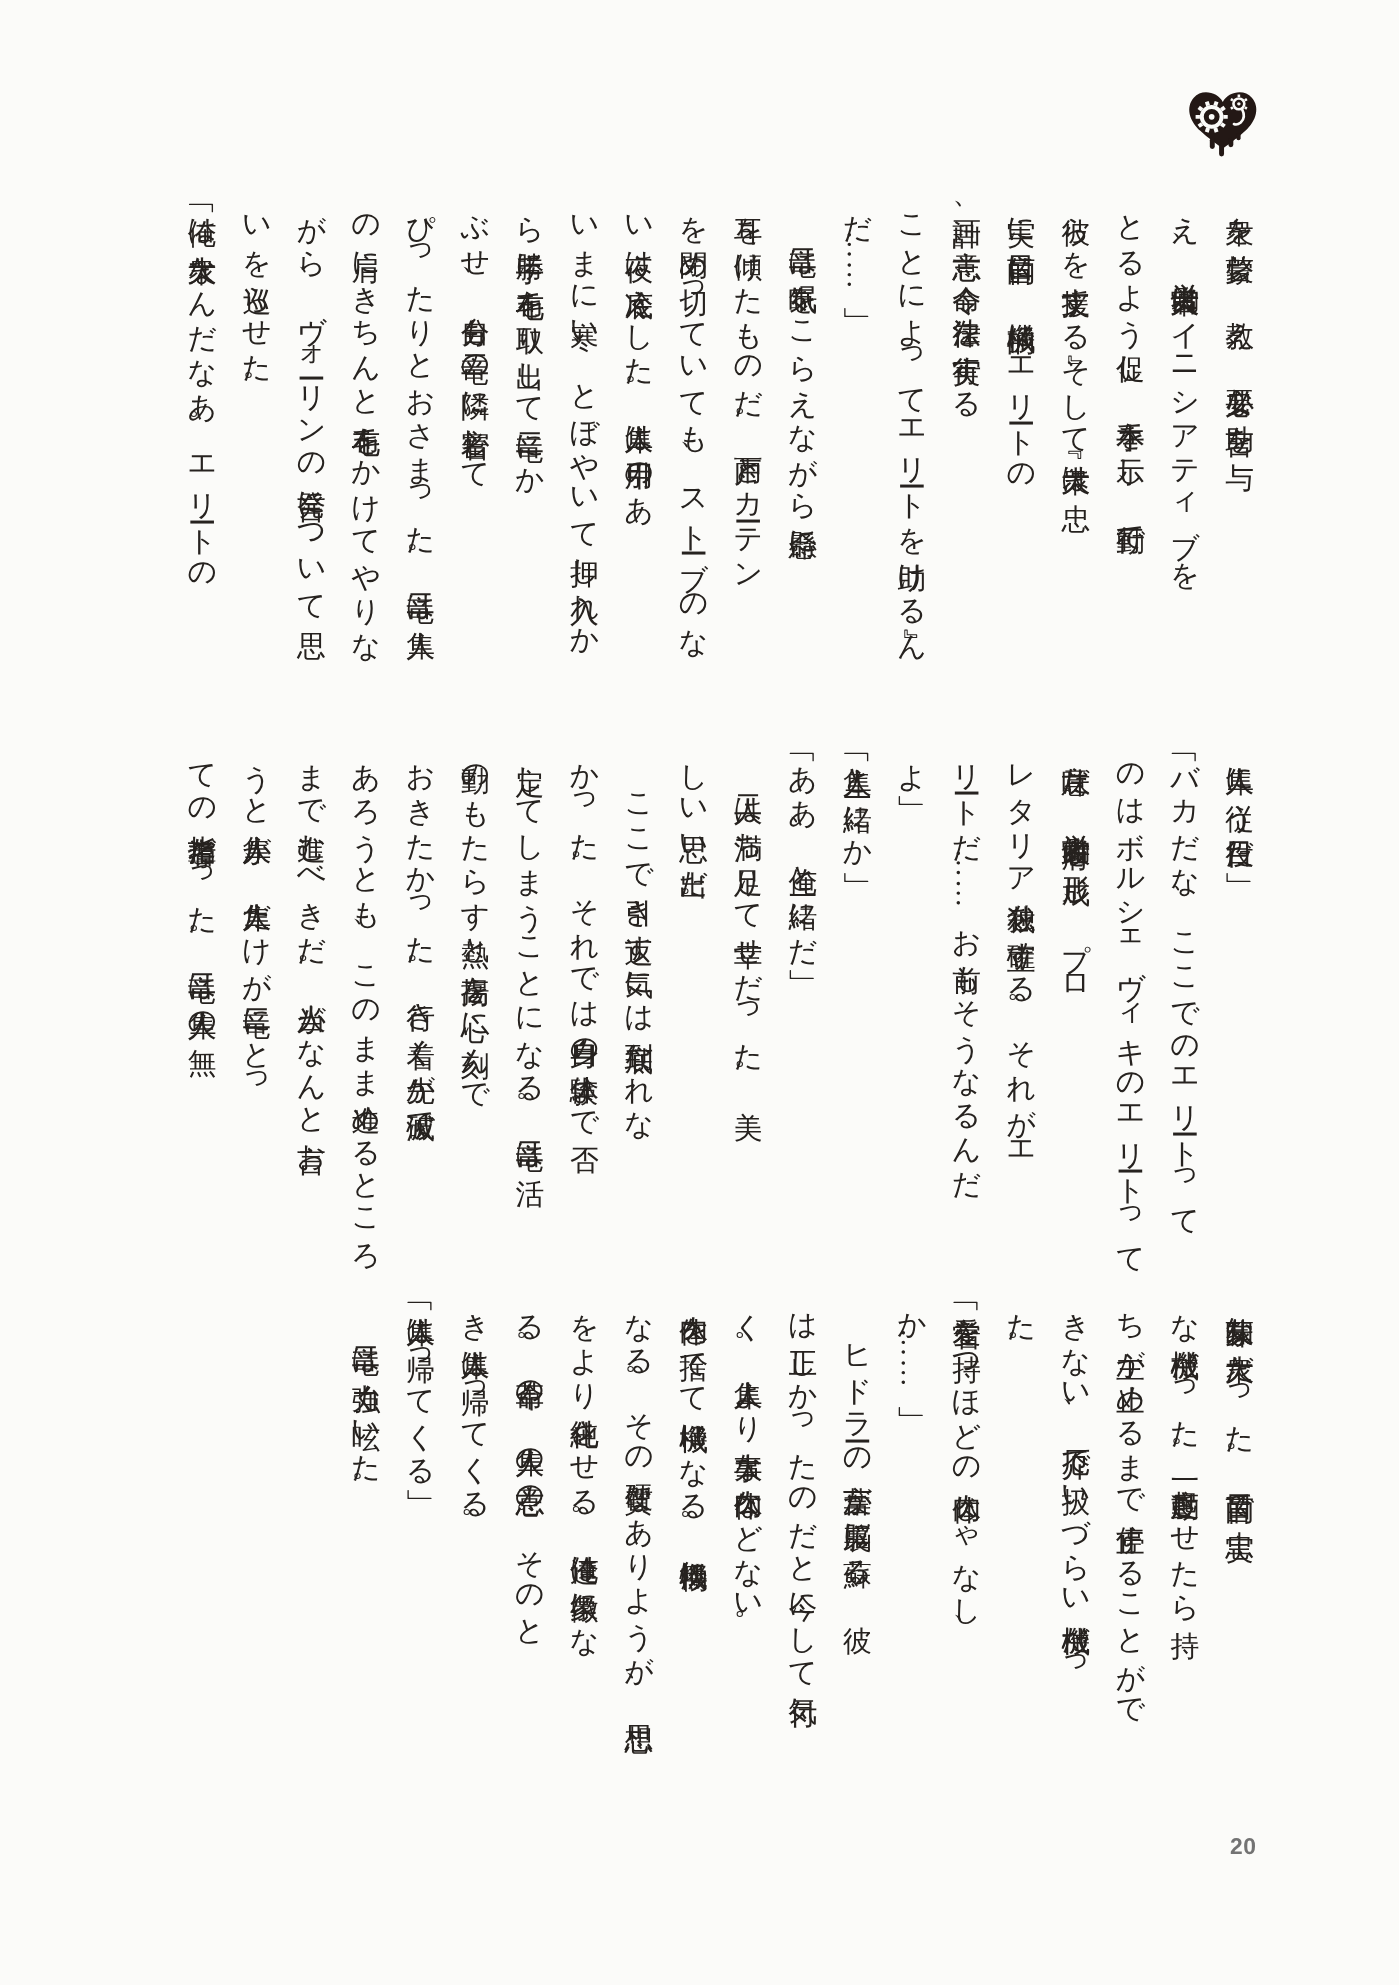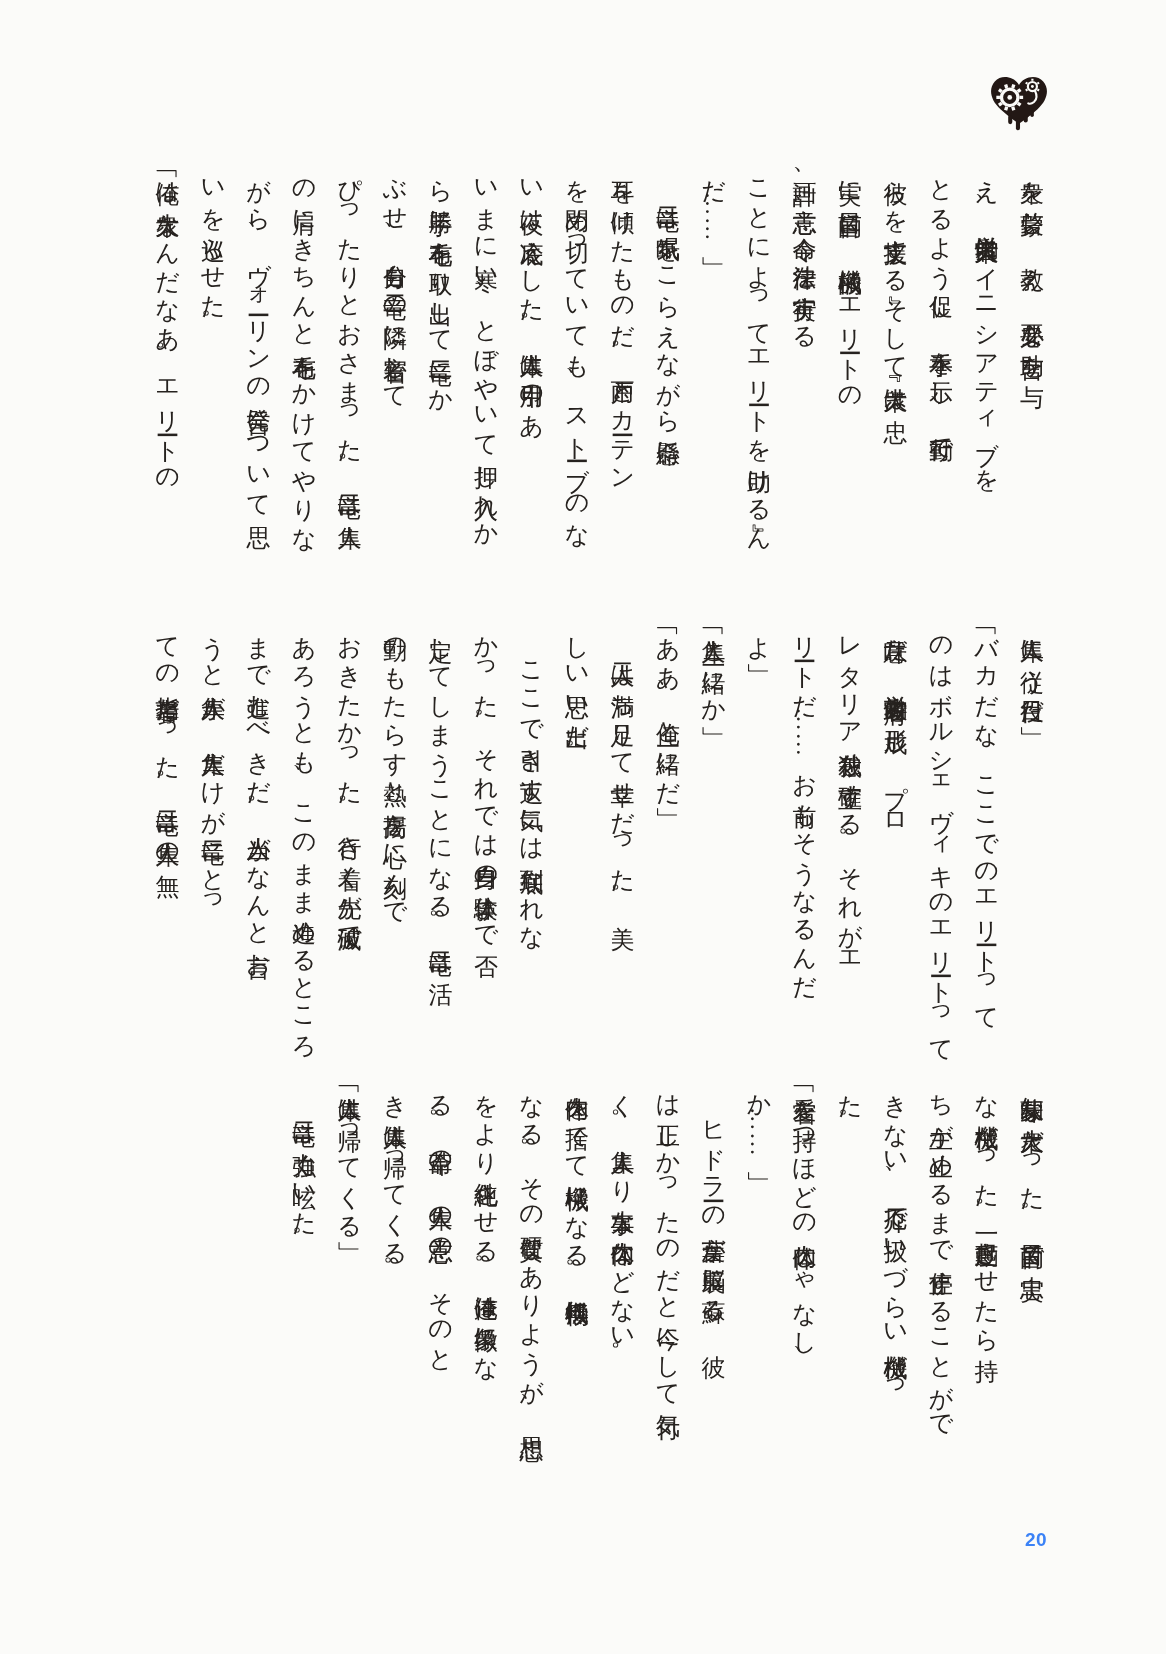--- a/index.html
+++ b/index.html
@@ -43,21 +43,21 @@
     white-space: nowrap;
     height: 410px;
   }
   .page-number {
     position: absolute;
     left: 1025px;
     top: 1529px;
     font-family: "Liberation Sans", "DejaVu Sans", sans-serif;
     font-weight: bold;
     font-size: 19px;
-    color: #3b82f6;
+    color: #737373;
     letter-spacing: 0.5px;
     text-align: center;
   }
 </style>
 </head>
 <body>
 
 <div class="page">
 
   <svg class="logo" viewBox="0 0 66 58" aria-hidden="true">

